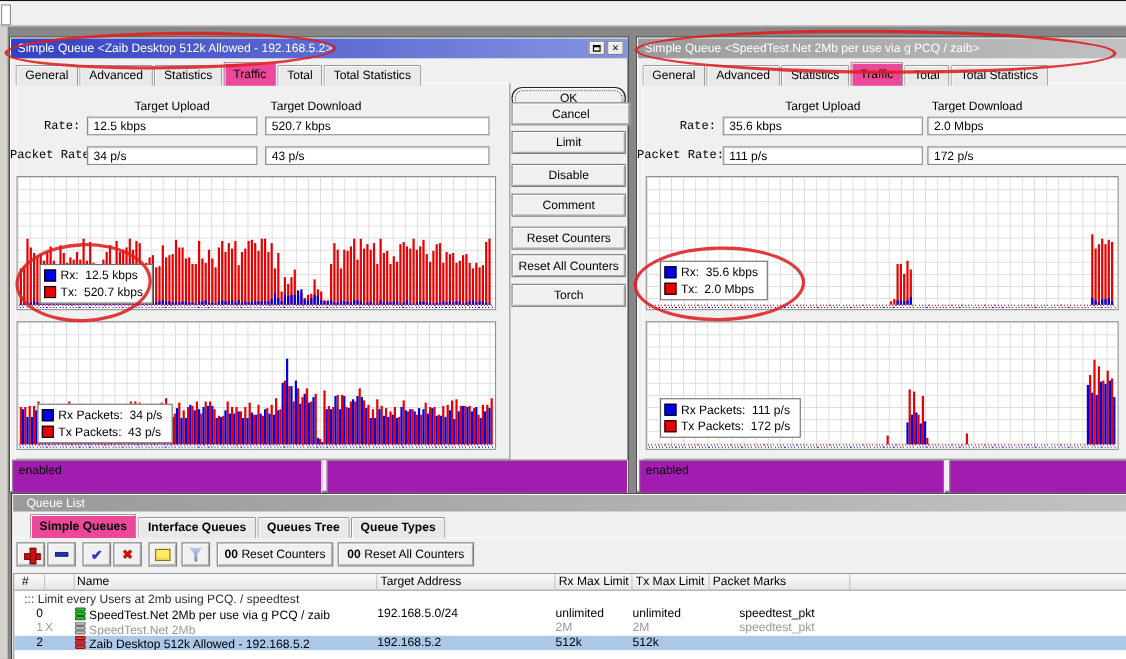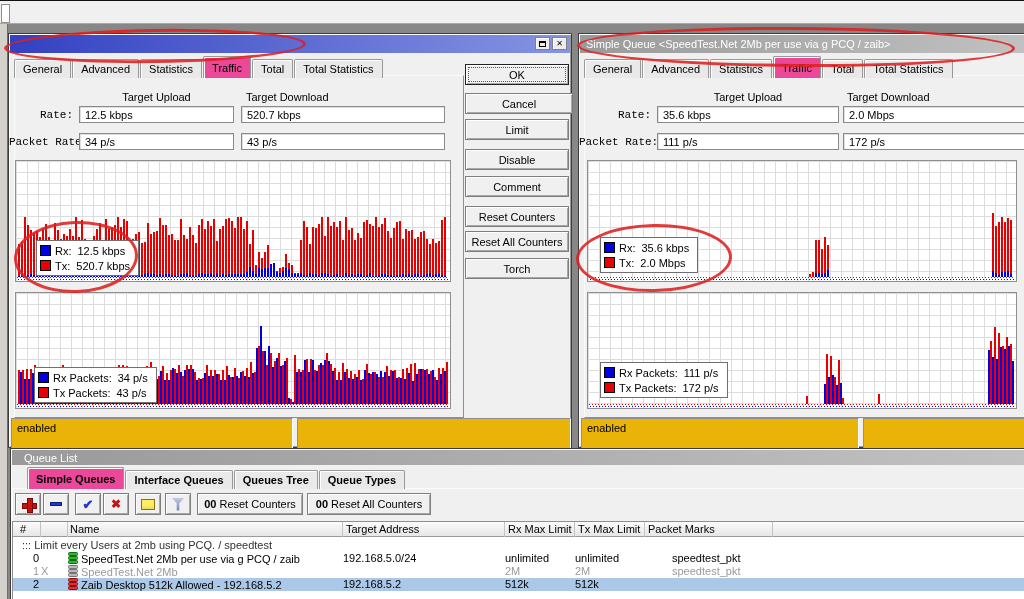--- a/index.html
+++ b/index.html
@@ -47,21 +47,21 @@
   .baseline{position:absolute;left:1px;right:1px;bottom:1px;height:3px;
          background-image:repeating-linear-gradient(90deg,#e00000 0 1px,transparent 1px 3px),
                           repeating-linear-gradient(90deg,#0000dd 0 1px,transparent 1px 3px);
          background-size:100% 1px,100% 1px;background-position:0 0,1px 2px;background-repeat:repeat-x;}
   .legend{position:absolute;background:#fff;border:1px solid #6f6f6f;padding:2px 8px 2px 3px;z-index:6;}
   .legrow{display:flex;align-items:center;height:15px;white-space:nowrap;}
   .sw{display:inline-block;width:11px;height:11px;border:1px solid #000;margin-right:4px;}
   .leg-l{display:inline-block;}
   .leg-v{display:inline-block;margin-left:6px;}
   
-  .scell{position:absolute;height:36px;background:#eab308;border:1px solid;border-color:#8f8f8f #ffffff #ffffff #8f8f8f;
+  .scell{position:absolute;height:36px;background:#a21caf;border:1px solid;border-color:#8f8f8f #ffffff #ffffff #8f8f8f;
          padding:3px 0 0 5px;white-space:nowrap;}
   
   .tbtn{position:absolute;width:26px;height:22px;background:#f0f0f0;border:1px solid #7e7e7e;
         box-shadow:inset 1px 1px 0 #fff, inset -1px -1px 0 #a8a8a8;
         display:flex;align-items:center;justify-content:center;z-index:2;}
   .icon-plus{position:relative;width:13px;height:13px;}
   .icon-plus::before{content:"";position:absolute;left:0;top:5px;width:13px;height:4px;background:#c41414;border:1px solid #7a0808;}
   .icon-plus::after{content:"";position:absolute;left:5px;top:0;width:4px;height:13px;background:#c41414;border:1px solid #7a0808;}
   .icon-minus{width:12px;height:4px;background:#2435c8;border:1px solid #101f7a;}
   .icon-check{color:#2435c8;font-size:13px;font-weight:bold;line-height:1;}
@@ -96,20 +96,21 @@
 
 <div class="screen">
   <div class="topline"></div>
   <div class="topband">
     <div class="topbox"></div>
   </div>
   <div class="leftstrip"></div>
 
   <div class="win" style="left:8px;top:33px;width:564px;height:415px;">
     <div class="titlebar active">
+      <span>Simple Queue &lt;Zaib Desktop 512k Allowed - 192.168.5.2&gt;</span>
       <span class="tb-btns">
         <span class="tb-btn">
             <span class="maxglyph"></span>
           </span>
         <span class="tb-btn">✕</span>
       </span>
     </div>
     <div class="tabs" style="left:5px;top:22px;">
       <div class="tab">General</div>
       <div class="tab">Advanced</div>
@@ -661,21 +662,21 @@
           <rect x="415" y="76" width="2" height="34" fill="#0000e0"></rect>
           <rect x="419" y="86" width="2" height="24" fill="#0000e0"></rect>
           <rect x="423" y="80" width="2" height="30" fill="#0000e0"></rect>
           <rect x="427" y="77" width="2" height="33" fill="#0000e0"></rect>
         </svg>
       </div>
 
     <div class="scell" style="left:2px;top:384px;width:282px;">enabled</div>
     <div class="scell" style="left:288px;top:384px;width:274px;"></div>
 
-    <div class="btn default" style="left:456px;top:30px;width:104px;">OK</div>
+    <div class="btn default" style="left:456px;top:45px;width:104px;border-radius:10px;">OK</div>
     <div class="btn" style="left:456px;top:59px;width:108px;">Cancel</div>
     <div class="btn" style="left:456px;top:85px;width:104px;">Limit</div>
     <div class="btn" style="left:456px;top:115px;width:104px;">Disable</div>
     <div class="btn" style="left:456px;top:142px;width:104px;">Comment</div>
     <div class="btn" style="left:456px;top:172px;width:104px;">Reset Counters</div>
     <div class="btn" style="left:456px;top:197px;width:104px;">Reset All Counters</div>
     <div class="btn" style="left:456px;top:224px;width:104px;">Torch</div>
   </div>
 
   <div class="win" style="left:578px;top:33px;width:460px;height:415px;">

